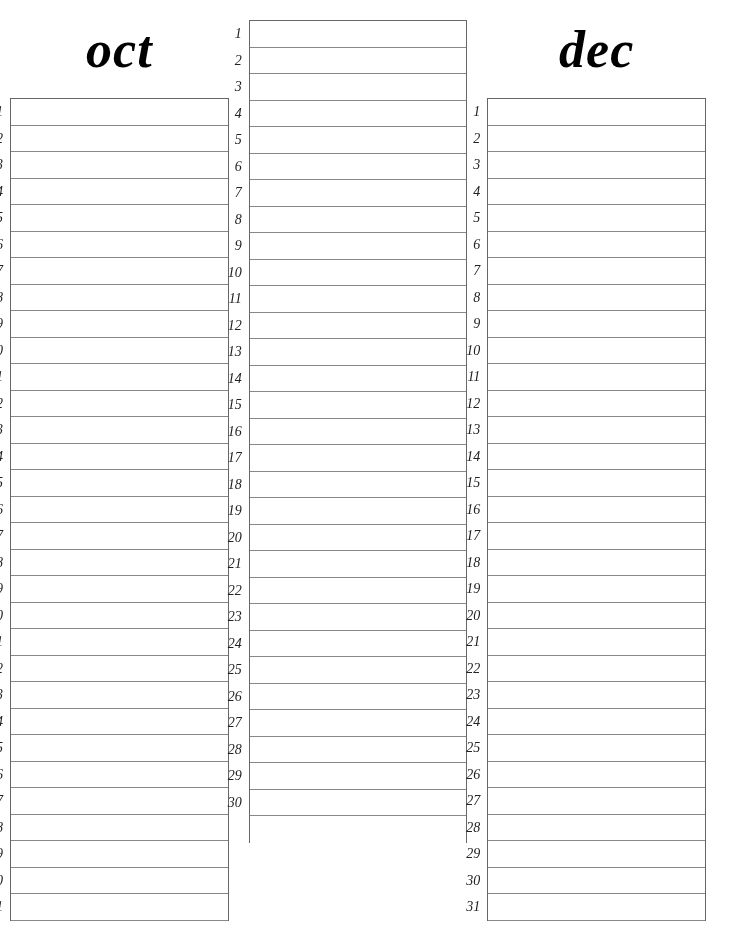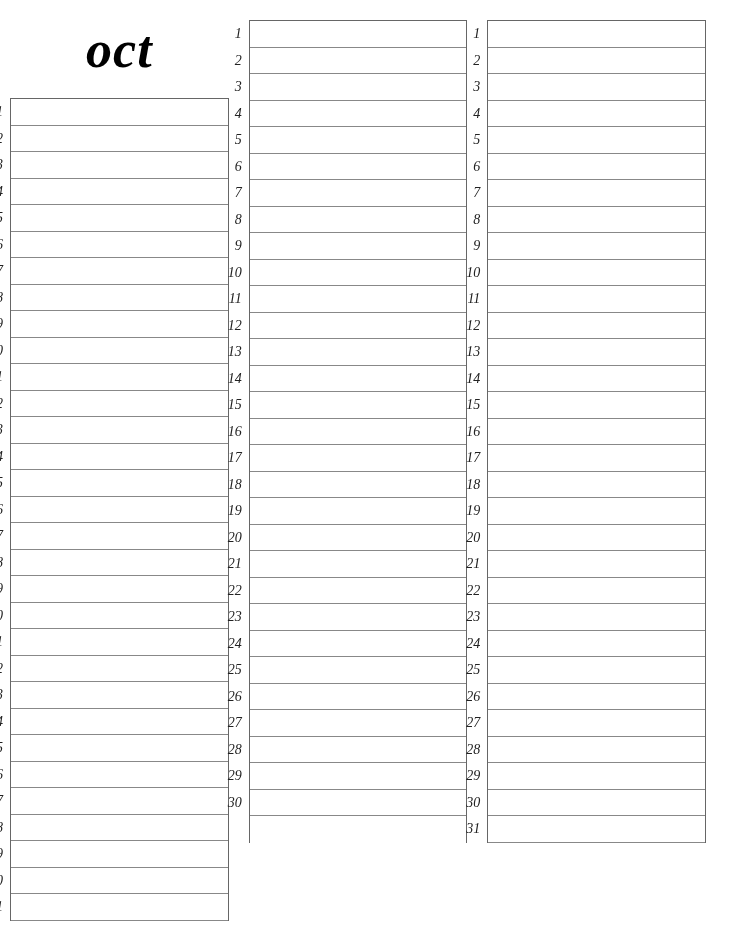--- a/index.html
+++ b/index.html
@@ -316,20 +316,21 @@
           <div class="day-cell"></div>
         </div>
         <div class="day-row">
           <div class="day-num">30</div>
           <div class="day-cell"></div>
         </div>
         <div class="day-row empty"></div>
       </div>
   </div>
   <div class="month-column">
+    <div class="month-header">dec</div>
     <div class="day-list">
         <div class="day-row">
           <div class="day-num">1</div>
           <div class="day-cell"></div>
         </div>
         <div class="day-row">
           <div class="day-num">2</div>
           <div class="day-cell"></div>
         </div>
         <div class="day-row">

